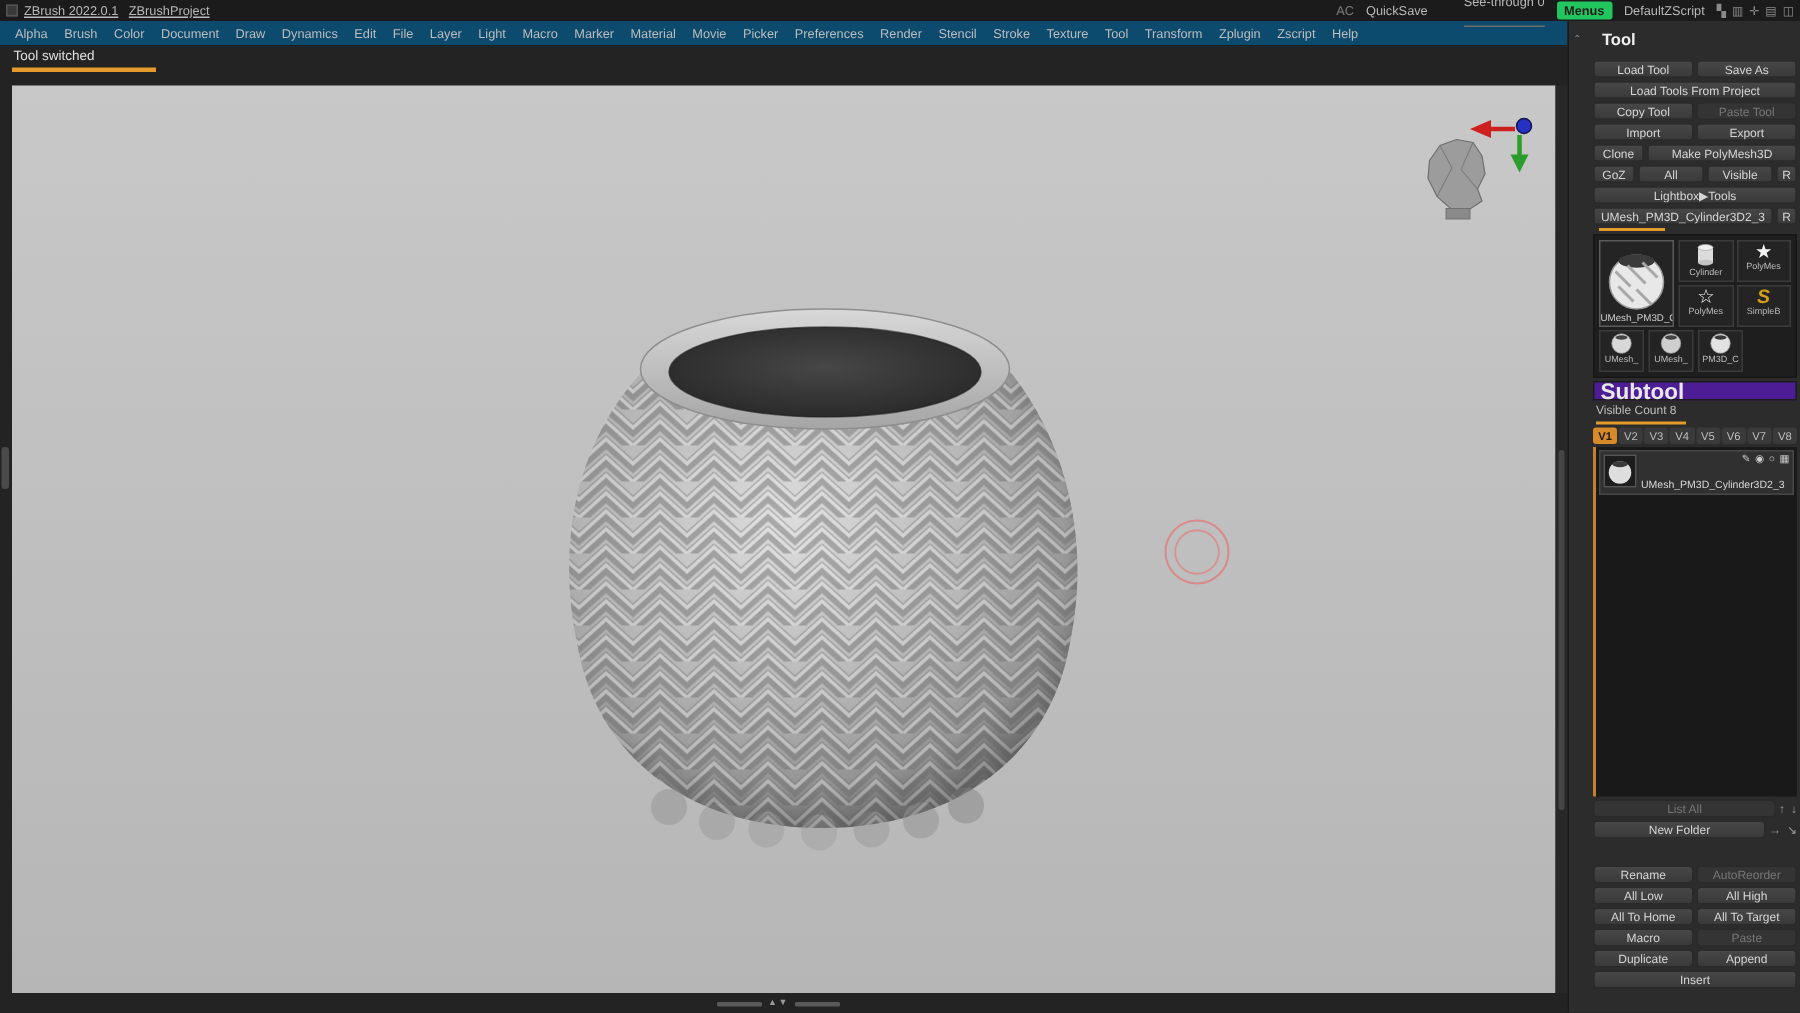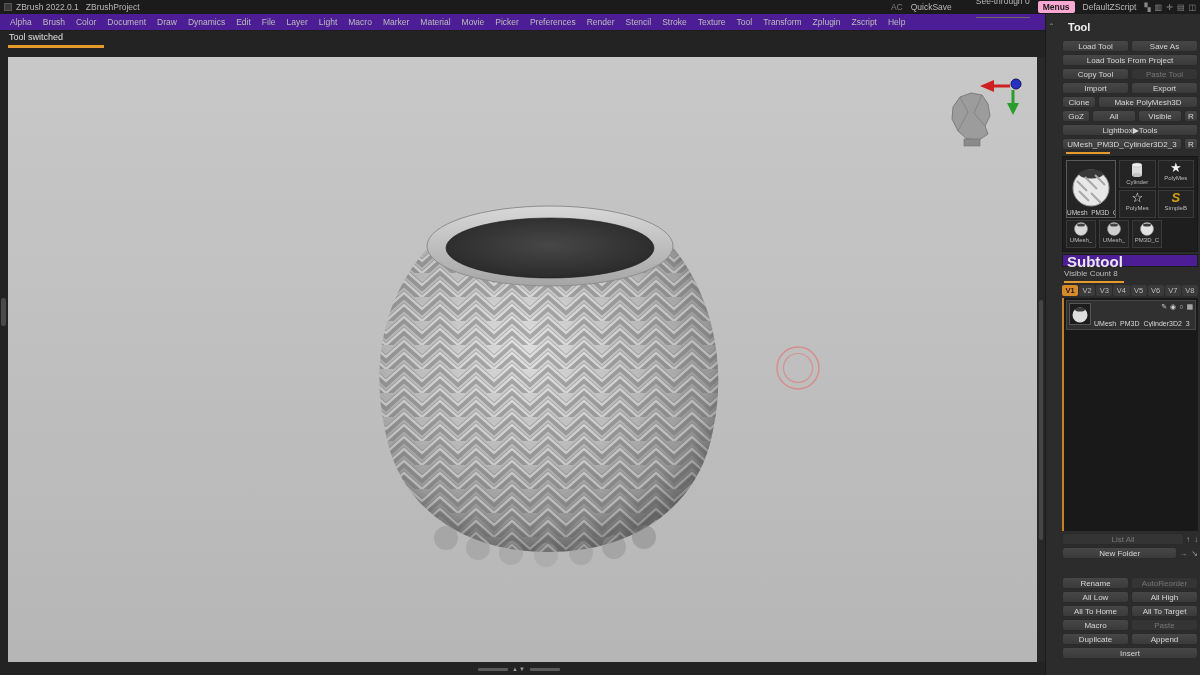--- a/index.html
+++ b/index.html
@@ -5,34 +5,34 @@
   * { margin:0; padding:0; box-sizing:border-box; }
   html,body { width:1200px; height:675px; overflow:hidden; background:#232323;
     font-family:"Liberation Sans", sans-serif; }
 
   
   .titlebar { position:absolute; top:0; left:0; width:1200px; height:14px;
     background:#1b1b1b; color:#b9b9b9; font-size:8.5px; display:flex;
     align-items:center; padding:0 4px; white-space:nowrap; z-index:30; }
   .titlebar .logo { width:8px; height:8px; background:#3a3a3a; border:1px solid #555;
     margin-right:4px; display:inline-block; }
-  .titlebar .seg { margin-right:7px; }
+  .titlebar .seg { margin-right:7px;text-decoration:underline; }
   .titlebar .stats { color:#9a9a9a; }
   .titlebar .spacer { flex:1; }
   .tb-right { display:flex; align-items:center; gap:8px; }
   .tb-dim { color:#7d7d7d; }
   .tb-underline { border-bottom:1px solid #6a6a6a; padding-bottom:11px;margin-left:16px; }
-  .menus-btn { background:#f9a8d4; color:#1b1b1b; font-weight:bold; padding:1px 5px;
+  .menus-btn { background:#22c55e; color:#1b1b1b; font-weight:bold; padding:1px 5px;
     border-radius:2px; font-size:8.5px; }
   .tb-icons { display:flex; gap:4px; color:#8a8a8a; font-size:8px; }
   .tb-icons span { display:inline-block; }
 
   
   .menubar { position:absolute; top:14px; left:0; width:1045px; height:17px;
-    background:#4c1d95; border-bottom:1px solid #1e1e1e; display:flex;
+    background:#0c4a6e; border-bottom:1px solid #1e1e1e; display:flex;
     align-items:center; gap:11px; padding:0 10px; font-size:8.5px; color:#bdbdbd;
     z-index:20; }
   .menubar span { cursor:default; }
 
   
   .status-msg { position:absolute; top:32px; left:9px; font-size:9px; color:#e0e0e0; z-index:20;text-align:center; }
   .status-bar { position:absolute; top:45px; left:8px; width:96px; height:3px;
     background:#e59a2c; z-index:20; }
 
   

